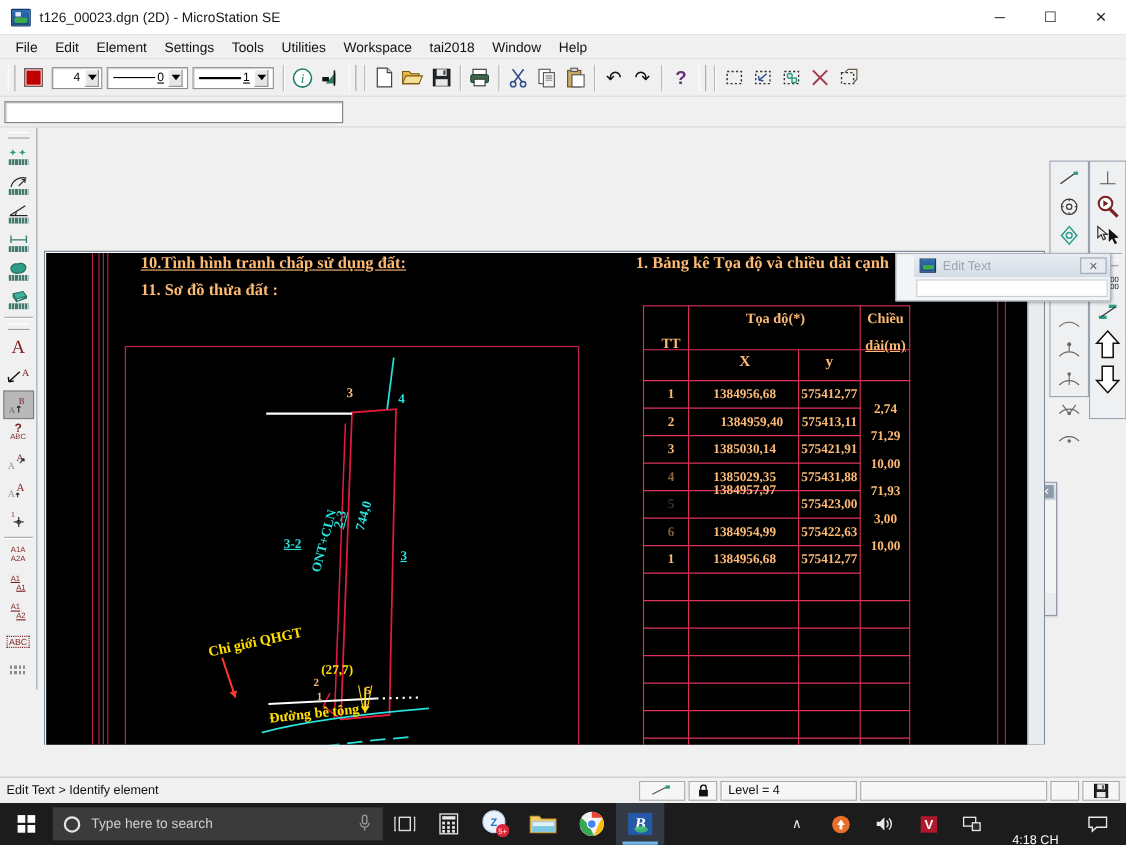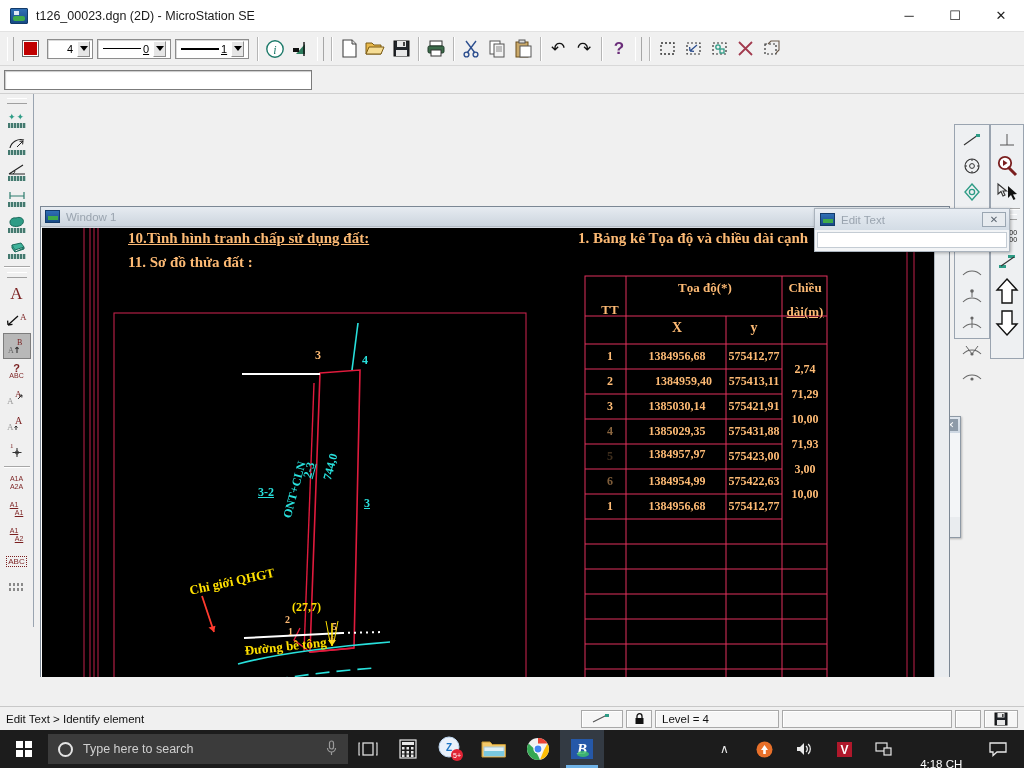--- a/index.html
+++ b/index.html
@@ -163,21 +163,21 @@
   .sb-msg { padding-left:6px; flex:1; }
   .sb-cell {
     height:18px; border:1px solid #a9a9a9; background:#f6f6f6;
     display:flex;align-items:center; padding:0 6px; margin-right:3px;
     box-shadow: inset 1px 1px 0 #fff;
   }
   
   .dlg {
     position:absolute; left:814px; top:114px; width:196px; height:44px;
     background:#f2f4f6; border:1px solid #aab3bd;
-    box-shadow:1px 1px 3px rgba(0,0,0,.3); z-index:40;
+    box-shadow:1px 1px 3px rgba(0,0,0,.3); z-index:40;padding-left:16px;
   }
   .dlg .dtitle {
     height:21px; background:linear-gradient(#e8edf3,#d3dce5);
     display:flex; align-items:center; padding:0 3px 0 5px;
   }
   .dlg .dtitle .dt { font-size:11.5px; color:#9aa4af; flex:1;}
   .dlg .dclose {
     width:24px;height:15px;border:1px solid #9aa6b2;background:#e7ebef;
     display:flex;align-items:center;justify-content:center;font-size:10px;color:#5b6570;
   }
@@ -210,20 +210,32 @@
 
   <div class="titlebar">
     <div class="app-ico"></div>
     <div class="t-text">t126_00023.dgn (2D) - MicroStation SE</div>
     <div class="spacer"></div>
     <div class="wbtn">─</div>
     <div class="wbtn">☐</div>
     <div class="wbtn close">✕</div>
   </div>
 
+  <div class="menubar">
+    <div class="mi">File</div>
+    <div class="mi">Edit</div>
+    <div class="mi">Element</div>
+    <div class="mi">Settings</div>
+    <div class="mi">Tools</div>
+    <div class="mi">Utilities</div>
+    <div class="mi">Workspace</div>
+    <div class="mi">tai2018</div>
+    <div class="mi">Window</div>
+    <div class="mi">Help</div>
+  </div>
 
   <div class="toolbar">
     <div class="grip"></div>
 
     <div class="tbtn">
       <div class="swatch"></div>
     </div>
 
     <div class="combo" style="width:46px;margin:0 4px;">
       <span class="cv">4</span>
@@ -627,24 +639,20 @@
             <span style="display:flex;flex-direction:column;line-height:7px;font-size:7px;color:#222;">
                 <span>000</span>
                 <span>000</span>
               </span>
           </div>
         </div>
       </div>
     </div>
 
     <div class="viewwin">
-      <div class="vtitle">
-        <div class="vico"></div>
-        <span class="vt">Window 1</span>
-      </div>
 
       <div class="canvaswrap">
         <div class="cad">
 
           <svg width="908" height="510" viewBox="0 0 908 510">
 
             <rect x="48" y="-40" width="8" height="560" fill="none" stroke="#c0214a" stroke-width="1"></rect>
             <line x1="52" y1="-40" x2="52" y2="560" stroke="#c0214a" stroke-width="1"></line>
             <line x1="42" y1="-40" x2="42" y2="560" stroke="#c0214a" stroke-width="1"></line>
 
@@ -730,21 +738,21 @@
           <div class="cadtxt redb" style="left:586px;top:171px;font-size:12px;width:98px;text-align:center;">1385030,14</div>
           <div class="cadtxt redb" style="left:684px;top:171px;font-size:12px;width:56px;text-align:center;">575421,91</div>
           <div class="cadtxt redb" style="left:741px;top:159px;font-size:12px;width:44px;text-align:center;">71,29</div>
 
           <div class="cadtxt redb" style="left:551px;top:196px;font-size:12px;width:34px;text-align:center;opacity:.55;">4</div>
           <div class="cadtxt redb" style="left:586px;top:196px;font-size:12px;width:98px;text-align:center;">1385029,35</div>
           <div class="cadtxt redb" style="left:684px;top:196px;font-size:12px;width:56px;text-align:center;">575431,88</div>
           <div class="cadtxt redb" style="left:741px;top:184px;font-size:12px;width:44px;text-align:center;">10,00</div>
 
           <div class="cadtxt redb" style="left:551px;top:221px;font-size:12px;width:34px;text-align:center;opacity:.25;">5</div>
-          <div class="cadtxt redb" style="left:586px;top:219px;font-size:12px;width:98px;text-align:center;">1384957,97</div>
+          <div class="cadtxt redb" style="left:586px;top:208px;font-size:12px;width:98px;text-align:center;">1384957,97</div>
           <div class="cadtxt redb" style="left:684px;top:221px;font-size:12px;width:56px;text-align:center;">575423,00</div>
           <div class="cadtxt redb" style="left:741px;top:209px;font-size:12px;width:44px;text-align:center;">71,93</div>
 
           <div class="cadtxt redb" style="left:551px;top:246px;font-size:12px;width:34px;text-align:center;opacity:.5;">6</div>
           <div class="cadtxt redb" style="left:586px;top:246px;font-size:12px;width:98px;text-align:center;">1384954,99</div>
           <div class="cadtxt redb" style="left:684px;top:246px;font-size:12px;width:56px;text-align:center;">575422,63</div>
           <div class="cadtxt redb" style="left:741px;top:234px;font-size:12px;width:44px;text-align:center;">3,00</div>
 
           <div class="cadtxt redb" style="left:551px;top:271px;font-size:12px;width:34px;text-align:center;">1</div>
           <div class="cadtxt redb" style="left:586px;top:271px;font-size:12px;width:98px;text-align:center;">1384956,68</div>

